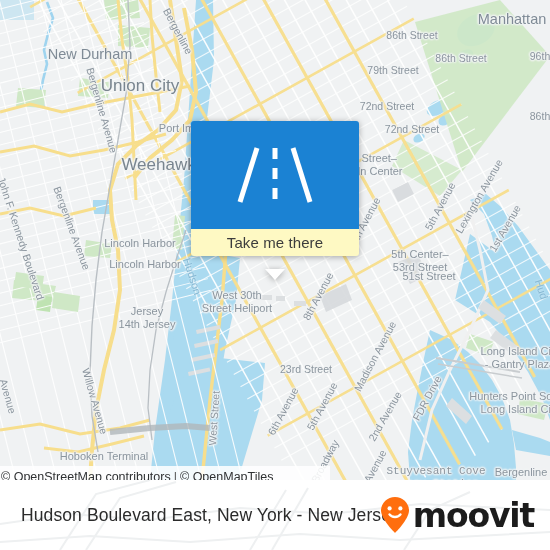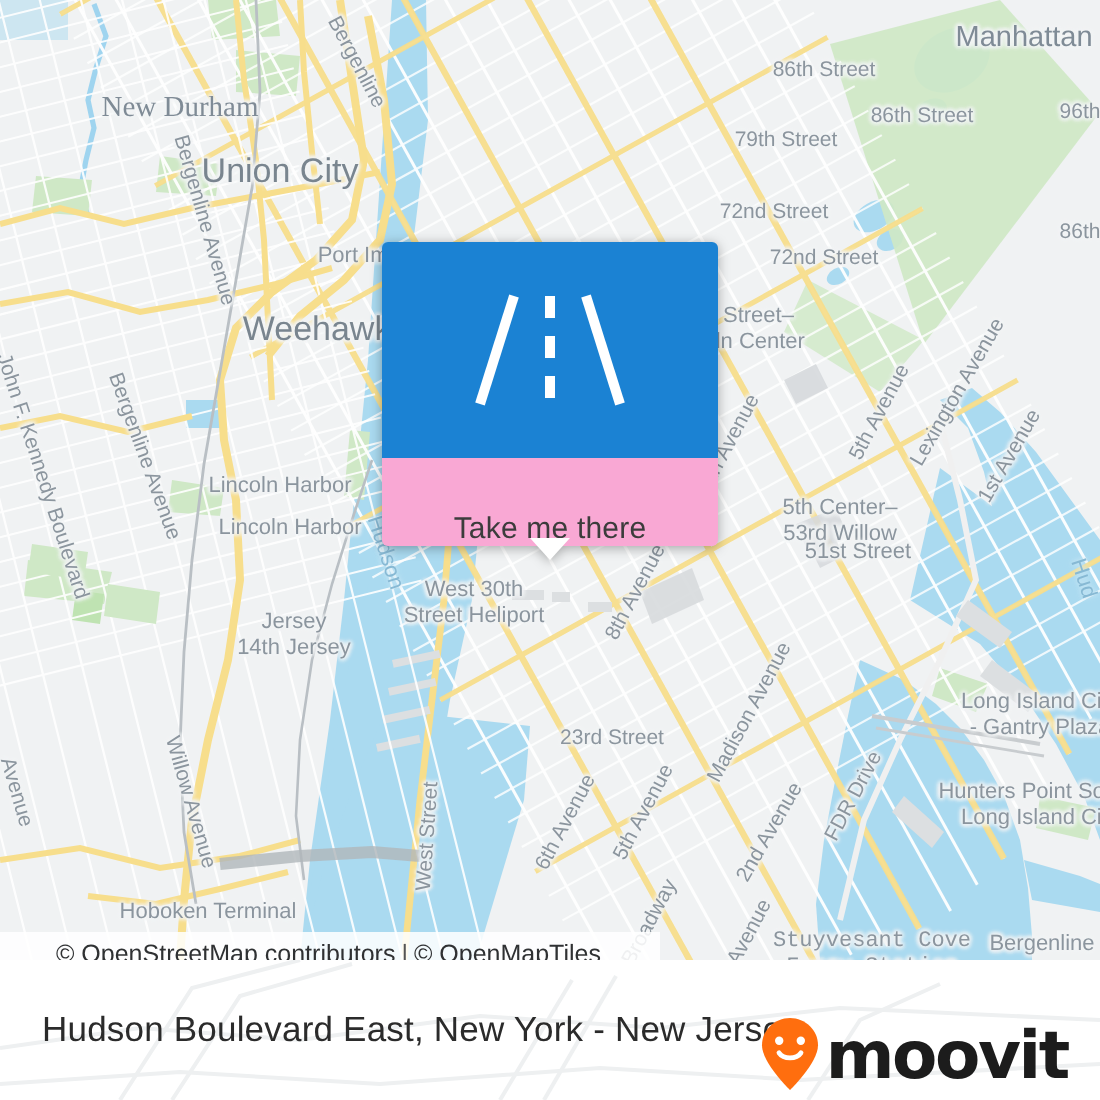--- a/index.html
+++ b/index.html
@@ -42,57 +42,57 @@
   #popup{
     position:absolute; left:191px; top:121px; width:168px;
     filter:drop-shadow(0 1px 3px rgba(0,0,0,.32));
     z-index:40;
   }
   #popup-top{
     background:#1b82d3; height:108px; border-radius:3px 3px 0 0;
     display:flex; align-items:center; justify-content:center;
   }
   #popup-bottom{
-    background:#f9a8d4; height:44px; border-radius:0 0 3px 3px;
-    display:flex; align-items:flex-end; justify-content:center;
+    background:#fef9c3; height:27px; border-radius:0 0 3px 3px;
+    display:flex; align-items:center; justify-content:center;
   }
   #popup-label{
     font-size:15px; color:#3c3c3c; letter-spacing:.1px;
   }
   #popup-tip{
     position:absolute; left:50%; top:148px; transform:translateX(-50%);
     width:0;height:0;
     border-left:10px solid transparent;
     border-right:10px solid transparent;
     border-top:11px solid #ffffff;
   }
 
   
   #attrib{
     position:absolute; left:0; top:466px; height:22px; width:330px;
     background:rgba(255,255,255,.86);
-    display:flex; align-items:center; padding-left:28px;
+    display:flex; align-items:center; padding-left:1px;
     font-size:12.5px; color:#2f3133; z-index:30; white-space:nowrap;
   }
   #attrib .sep{ padding:0 3px; color:#555; }
 
   
   #footer{
     position:absolute; left:0; top:480px; width:550px; height:70px;
     background:#ffffff; overflow:hidden;
   }
   #footer-bg{ position:absolute; left:0; top:0; }
   #footer-title{
     position:absolute; left:21px; top:50%; transform:translateY(-50%);
     font-size:17.5px; color:#2b2b2b; white-space:nowrap;
     letter-spacing:.1px;
   }
   #moovit{
     position:absolute; right:16px; top:50%; transform:translateY(-50%);
-    display:flex; align-items:center; gap:2px;margin-top:12px;
+    display:flex; align-items:center; gap:2px;
   }
   #moovit-word{
     font-size:33px; font-weight:bold; color:#1c1c1c;
     letter-spacing:-1.2px; line-height:1; font-family:"DejaVu Sans", sans-serif;
   }
 </style>
 </head>
 <body>
 
 <div id="map-area">
@@ -365,21 +365,21 @@
       <path d="M186 230 L176 260 L166 292 L156 330 L150 370 L148 408 L152 440" stroke="#b9bfc4" stroke-width="1.3" fill="none"></path>
 
       <path d="M110 432 L150 428 L186 426 L210 428" stroke="#b0b6ba" stroke-width="6" fill="none" opacity=".8"></path>
 
       <polygon points="54,292 80,296 78,312 52,308" fill="#cfe8c6"></polygon>
       <polygon points="16,272 44,276 42,290 14,286" fill="#cfe8c6"></polygon>
     </g>
   </svg>
 
   <div id="labels-places">
-      <div class="lbl ctr place" style="left: 90px; top: 46px; transform: translateX(-50%) rotate(0deg); font-family: Liberation Serif, serif;">
+      <div class="lbl ctr place" style="left: 90px; top: 46px; transform: translateX(-50%) rotate(0deg);">
         <div>New Durham</div>
       </div>
       <div class="lbl ctr place-big" style="left: 140px; top: 76px; transform: translateX(-50%) rotate(0deg);">
         <div>Union City</div>
       </div>
       <div class="lbl ctr place-big" style="left: 168px; top: 155px; transform: translateX(-50%) rotate(0deg);">
         <div>Weehawken</div>
       </div>
       <div class="lbl ctr place" style="left: 512px; top: 11px; transform: translateX(-50%) rotate(0deg);">
         <div>Manhattan</div>
@@ -485,21 +485,21 @@
       <div class="lbl ctr poi" style="left: 237px; top: 289px; transform: translateX(-50%) rotate(0deg);">
         <div>West 30th</div>
         <div>Street Heliport</div>
       </div>
       <div class="lbl ctr poi" style="left: 367px; top: 152px; transform: translateX(-50%) rotate(0deg);">
         <div>66th Street–</div>
         <div>Lincoln Center</div>
       </div>
       <div class="lbl ctr poi" style="left: 420px; top: 248px; transform: translateX(-50%) rotate(0deg);">
         <div>5th Center–</div>
-        <div>53rd Willow</div>
+        <div>53rd Street</div>
       </div>
       <div class="lbl ctr poi" style="left: 429px; top: 270px; transform: translateX(-50%) rotate(0deg);">
         <div>51st Street</div>
       </div>
       <div class="lbl ctr poi" style="left: 520px; top: 345px; transform: translateX(-50%) rotate(0deg);">
         <div>Long Island City</div>
         <div>- Gantry Plaza</div>
       </div>
       <div class="lbl ctr poi" style="left: 520px; top: 390px; transform: translateX(-50%) rotate(0deg);">
         <div>Hunters Point South/</div>

